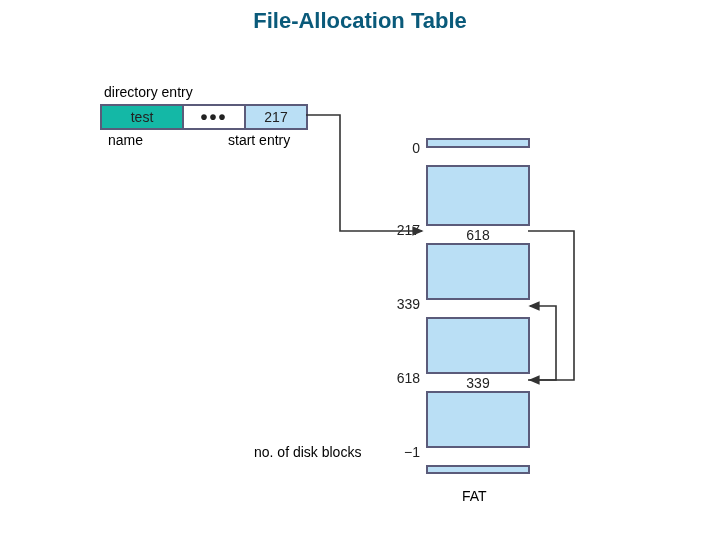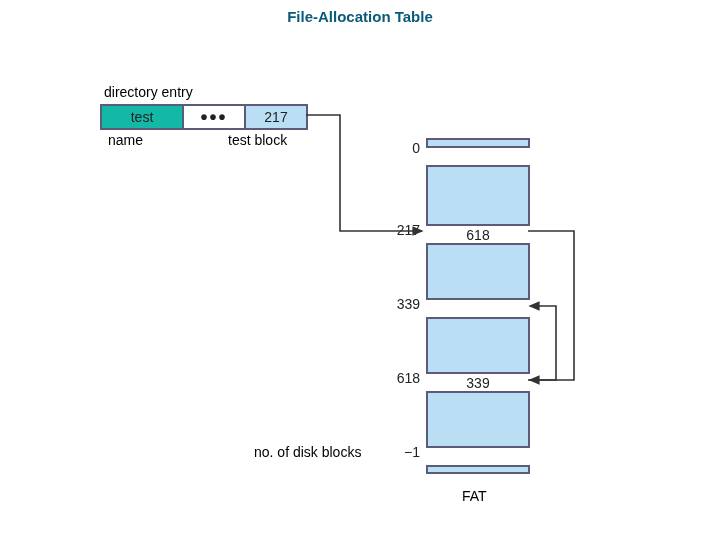--- a/index.html
+++ b/index.html
@@ -11,21 +11,21 @@
     font-family: Arial, Helvetica, sans-serif;
     position: relative;
     overflow: hidden;
   }
   .title {
     position: absolute;
     top: 8px;
     left: 0;
     width: 720px;
     text-align: center;
-    font-size: 15px;
+    font-size: 22px;
     font-weight: bold;
     color: #0a5a7a;
   }
   .label {
     position: absolute;
     font-size: 14px;
     color: #000000;
   }
   
   .dir-box {
@@ -89,21 +89,21 @@
   <span>test</span>
 </div>
 <div class="dir-box dir-mid" style="left:182px; top:104px; width:60px; height:22px;">
   <span class="ellipsis">•••</span>
 </div>
 <div class="dir-box dir-start" style="left:244px; top:104px; width:60px; height:22px;">
   <span>217</span>
 </div>
 
 <div class="label" style="left:108px; top:132px;">name</div>
-<div class="label" style="left:228px; top:132px;">test block</div>
+<div class="label" style="left:228px; top:132px;">start entry</div>
 
 <div class="fat-container" style="left:426px; top:138px; width:100px; height:332px;">
 
   <div class="fat-row-border" style="top:6px;"></div>
 
   <div class="fat-row-border" style="top:84px;">
     <span>618</span>
   </div>
 
   <div class="fat-row-border" style="top:158px;">

